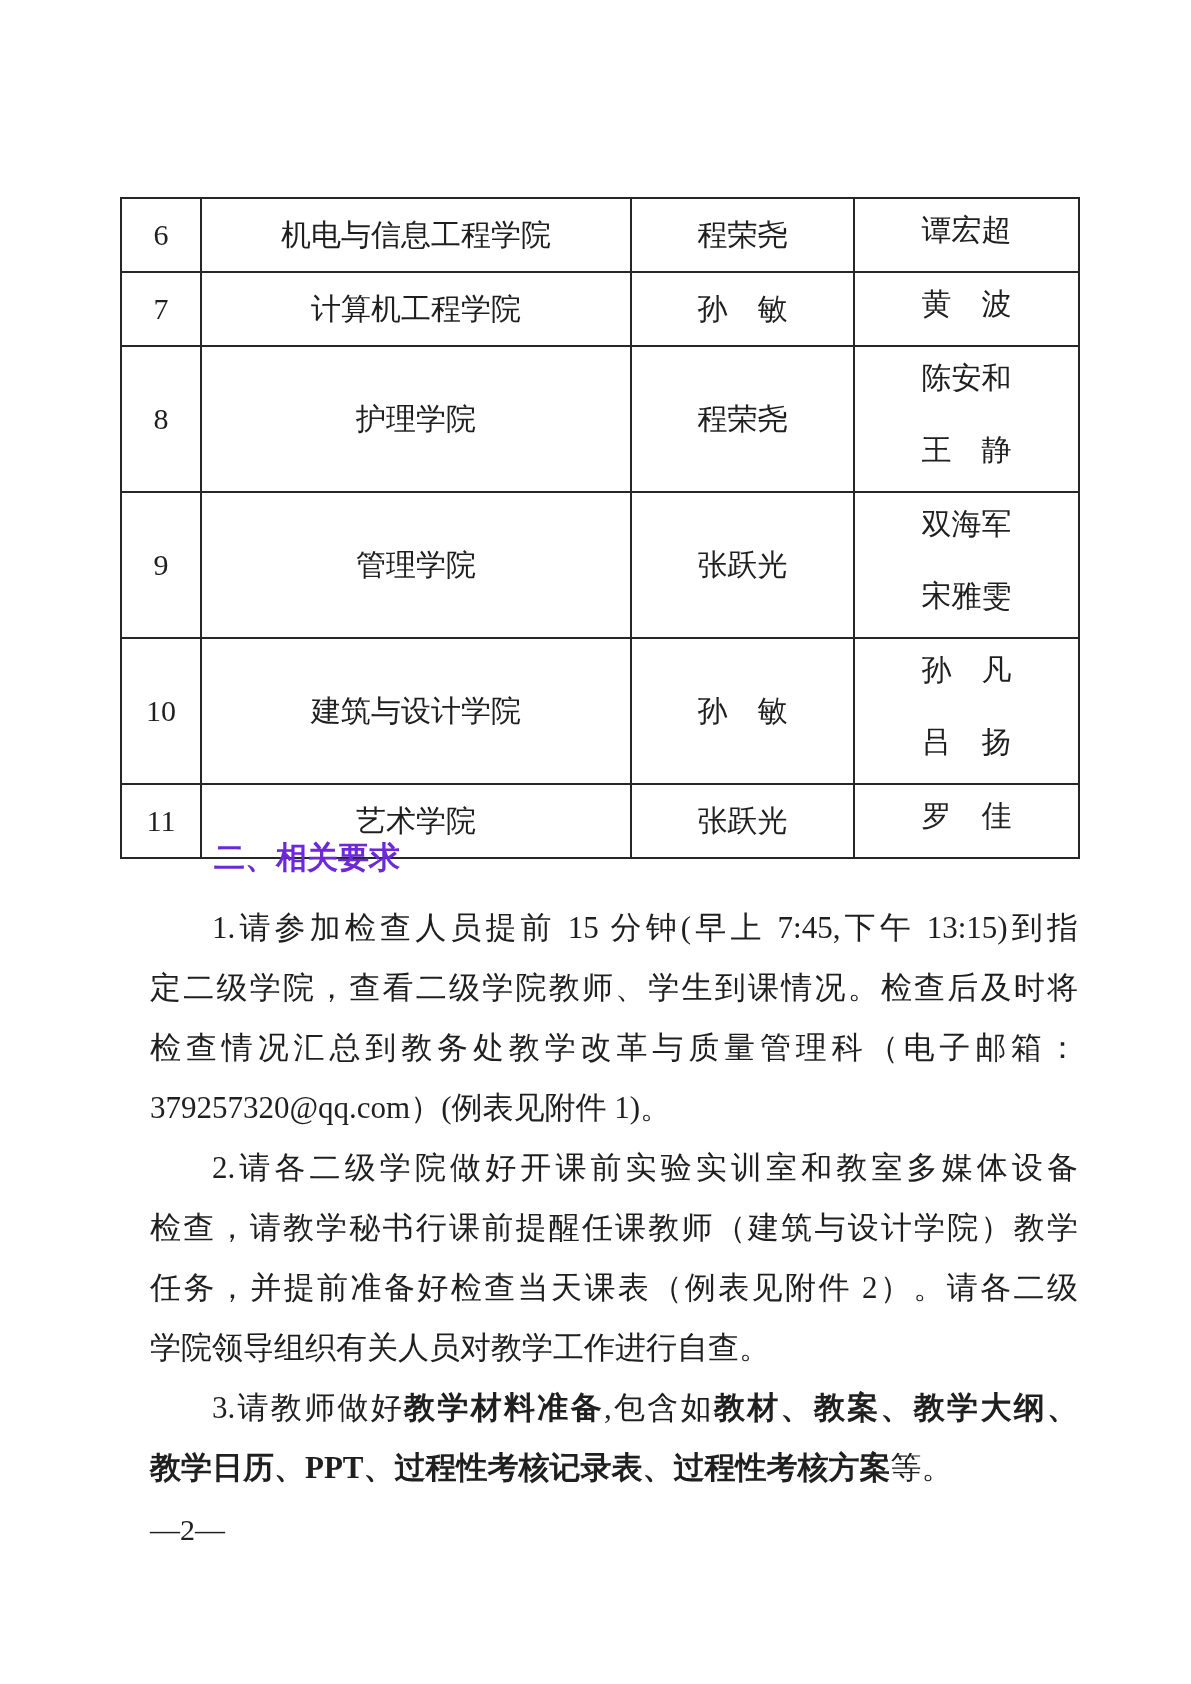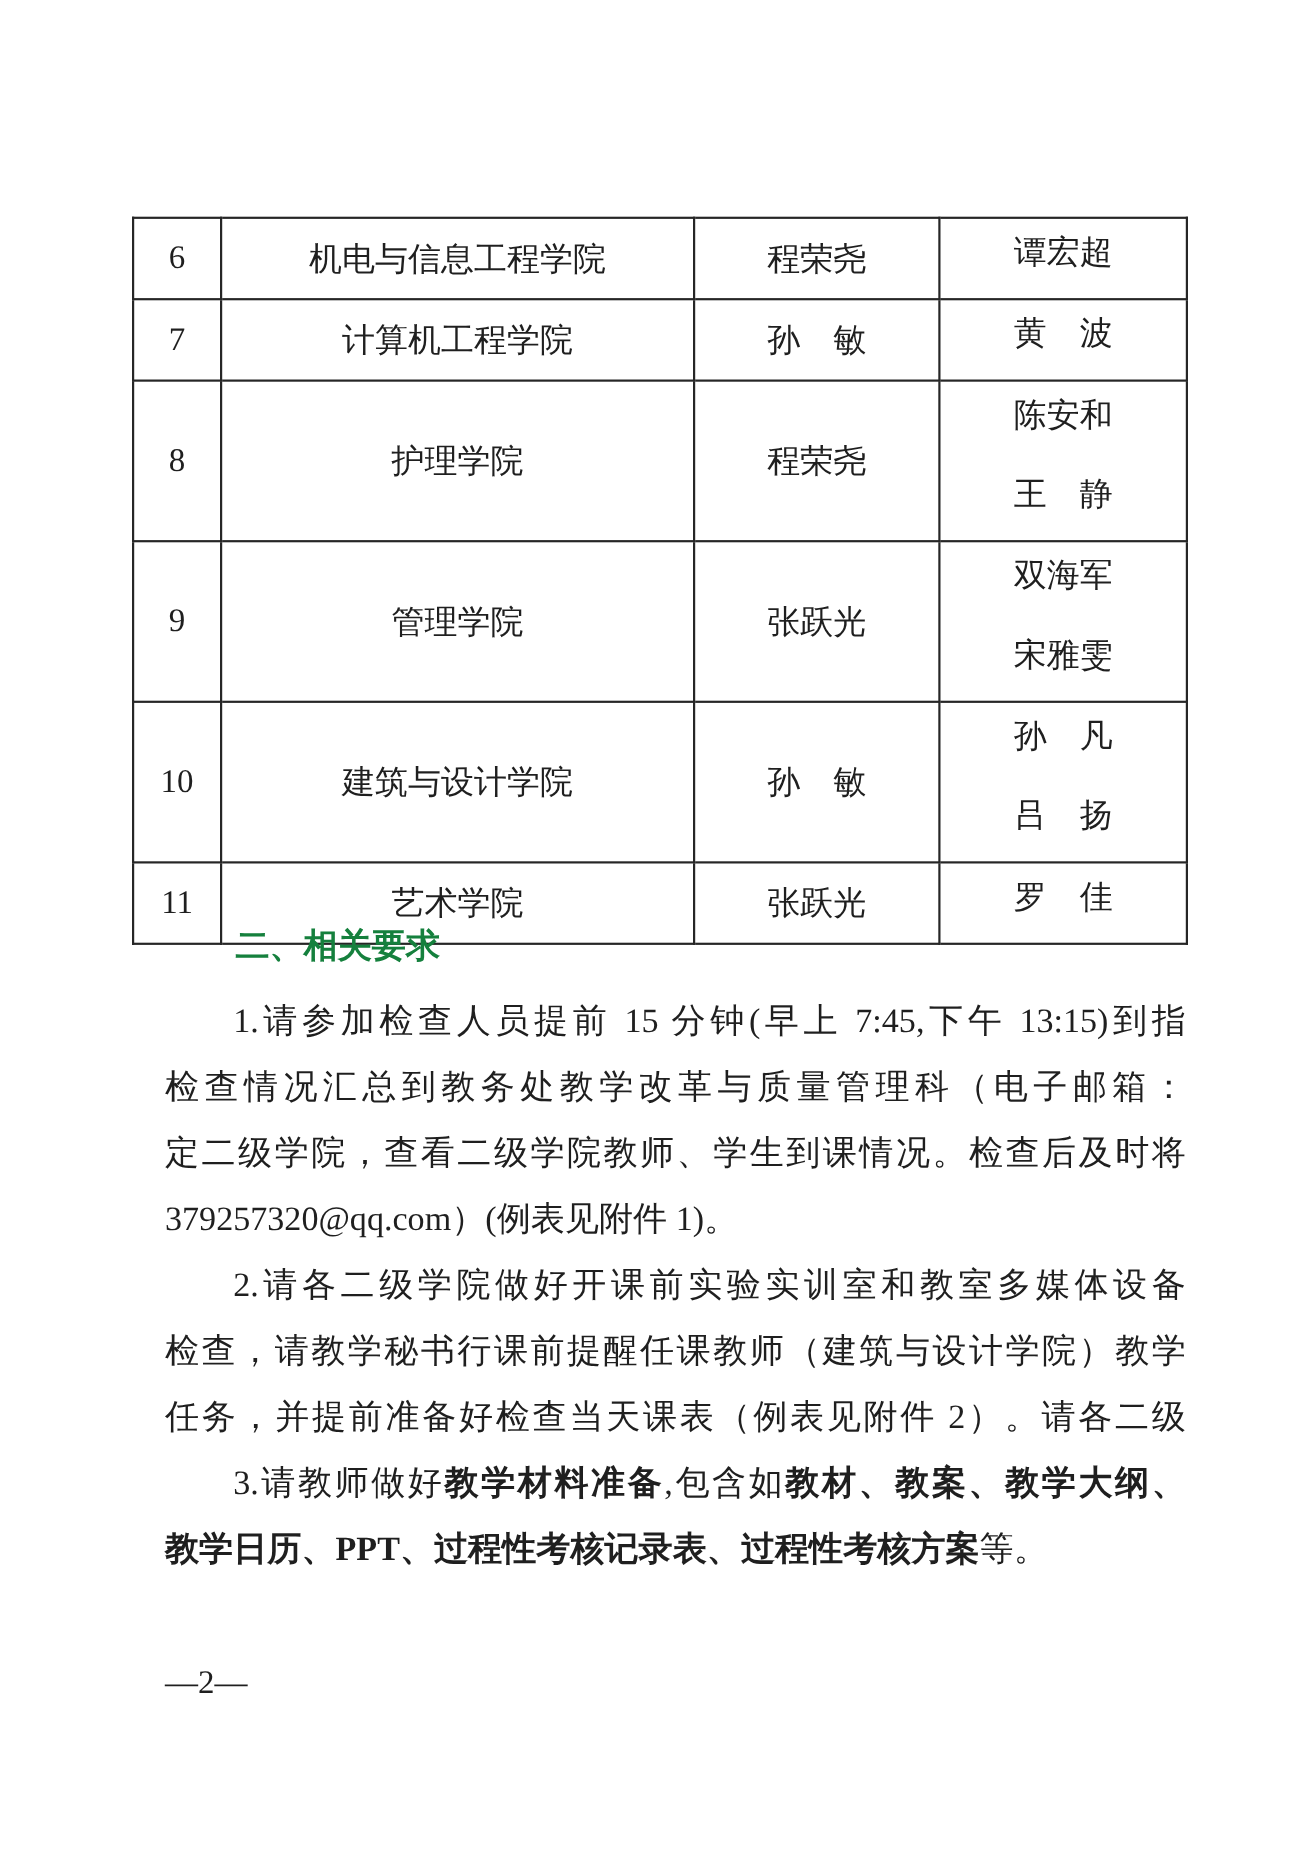--- a/index.html
+++ b/index.html
@@ -24,23 +24,23 @@
     font-size: 30px;
   }
   tr.row-s { height: 62px; }
   tr.row-d { height: 124px; }
   td.no { font-size: 27px; }
   td.members .member-line { height: 72px; line-height: 62px; }
 
   
   .heading {
     position: absolute; left: 214px; top: 839px;
-    font-family: Liberation Serif, serif;
+    font-family: Liberation Mono, monospace;
     font-weight: bold; font-size: 31px; line-height: 42px;
-    color: #15803d;
+    color: #6d28d9;
   }
 
   
   .body-text {
     position: absolute; left: 150px; top: 898px; width: 928px;
   }
   .bodyline {
     height: 60px; line-height: 60px; font-size: 31px;
     text-align: justify; text-align-last: justify;
   }
@@ -121,25 +121,26 @@
             <div class="member-line">罗　佳</div>
           </td>
         </tr>
       </tbody>
   </table>
 
   <div class="heading">二、相关要求</div>
 
   <div class="body-text" id="body-text">
       <div class="bodyline indent"><span>1.请参加检查人员提前 15 分钟(早上 7:45,下午 13:15)到指</span></div>
+      <div class="bodyline"><span>定二级学院，查看二级学院教师、学生到课情况。检查后及时将</span></div>
       <div class="bodyline"><span>检查情况汇总到教务处教学改革与质量管理科（电子邮箱：</span></div>
-      <div class="bodyline"><span>定二级学院，查看二级学院教师、学生到课情况。检查后及时将</span></div>
       <div class="bodyline last"><span>379257320@qq.com）(例表见附件 1)。</span></div>
       <div class="bodyline indent"><span>2.请各二级学院做好开课前实验实训室和教室多媒体设备</span></div>
       <div class="bodyline"><span>检查，请教学秘书行课前提醒任课教师（建筑与设计学院）教学</span></div>
       <div class="bodyline"><span>任务，并提前准备好检查当天课表（例表见附件 2）。请各二级</span></div>
+      <div class="bodyline last"><span>学院领导组织有关人员对教学工作进行自查。</span></div>
       <div class="bodyline indent"><span>3.请教师做好</span><span class="bold">教学材料准备</span><span>,包含如</span><span class="bold">教材、教案、教学大纲、</span></div>
       <div class="bodyline last"><span class="bold">教学日历、PPT、过程性考核记录表、过程性考核方案</span><span>等。</span></div>
     </div>
 
   <div class="pagenum">—2—</div>
 
 </div>
 
 </body></html>

